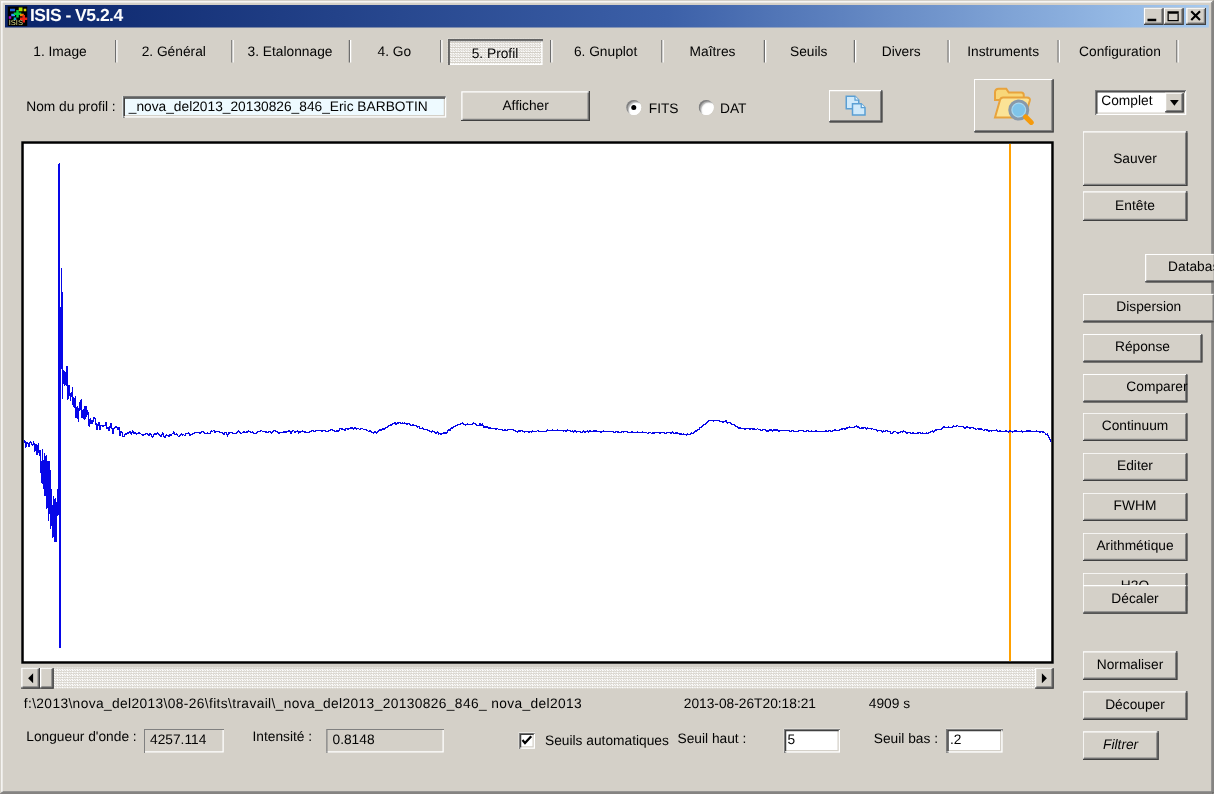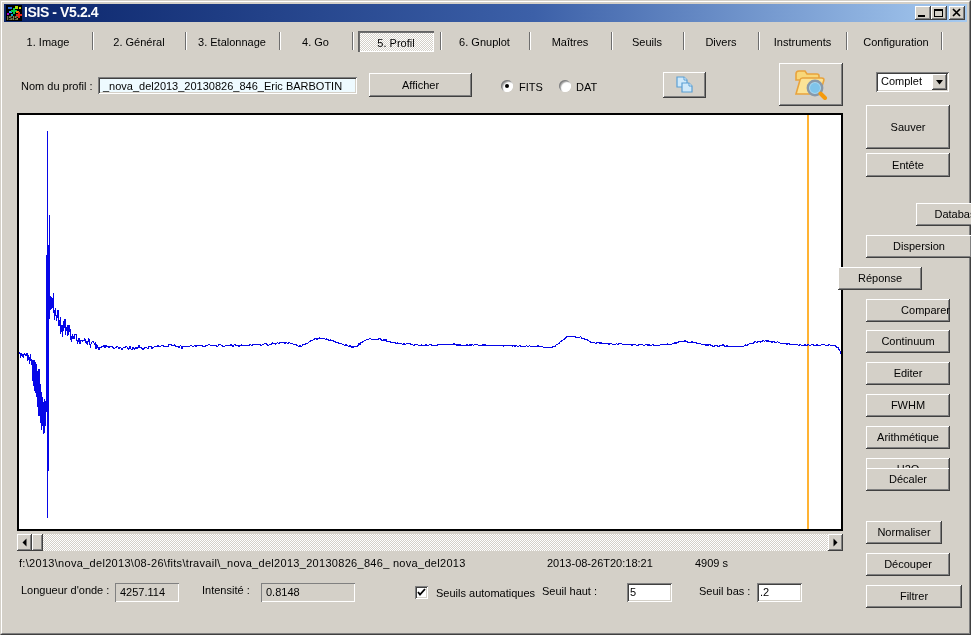--- a/index.html
+++ b/index.html
@@ -179,23 +179,23 @@
 <div class="sunken" style="left:627px;top:583px;width:45px;height:19px;"></div>
 <div class="lbl" style="left:630px;top:586px;">5</div>
 <div class="lbl" style="left:699px;top:585px;">Seuil bas :</div>
 <div class="sunken" style="left:757px;top:583px;width:45px;height:19px;"></div>
 <div class="lbl" style="left:760px;top:586px;">.2</div>
 
 <div class="btn" style="left:866px;top:105px;width:84px;height:44px;line-height:44px;">Sauver</div>
 <div class="btn" style="left:866px;top:153px;width:84px;height:24px;line-height:24px;">Entête</div>
 <div class="btn" style="left:916px;top:203px;width:84px;height:23px;line-height:23px;">Database</div>
 <div class="btn" style="left:866px;top:235px;width:106px;height:23px;line-height:23px;">Dispersion</div>
-<div class="btn" style="left:838px;top:267px;width:84px;height:23px;line-height:23px;">Réponse</div>
+<div class="btn" style="left:866px;top:267px;width:96px;height:23px;line-height:23px;">Réponse</div>
 <div class="btn" style="left:866px;top:299px;width:84px;height:23px;line-height:23px;text-align:right;">Comparer</div>
 <div class="btn" style="left:866px;top:330px;width:84px;height:23px;line-height:23px;">Continuum</div>
 <div class="btn" style="left:866px;top:362px;width:84px;height:23px;line-height:23px;">Editer</div>
 <div class="btn" style="left:866px;top:394px;width:84px;height:23px;line-height:23px;">FWHM</div>
 <div class="btn" style="left:866px;top:426px;width:84px;height:23px;line-height:23px;">Arithmétique</div>
 <div class="btn" style="left:866px;top:458px;width:84px;height:23px;line-height:23px;">H2O</div>
 <div class="btn" style="left:866px;top:468px;width:84px;height:23px;line-height:23px;">Décaler</div>
 <div class="btn" style="left:866px;top:521px;width:76px;height:23px;line-height:23px;">Normaliser</div>
 <div class="btn" style="left:866px;top:553px;width:84px;height:23px;line-height:23px;">Découper</div>
-<div class="btn" style="left:866px;top:585px;width:96px;height:23px;line-height:23px;">Filtrer</div>
+<div class="btn" style="left:866px;top:585px;width:61px;height:23px;line-height:23px;font-style:italic;">Filtrer</div>
 
 </body></html>

